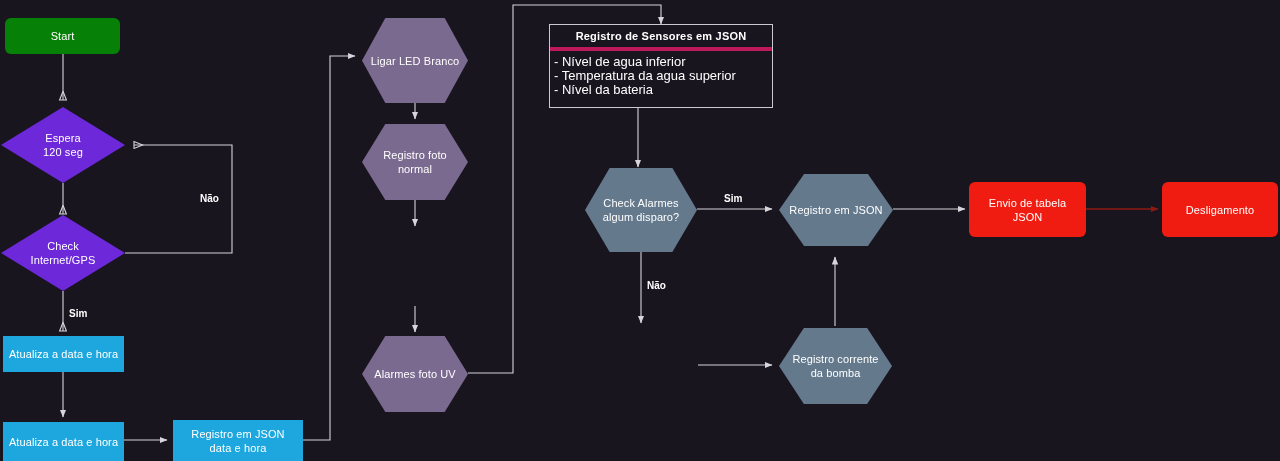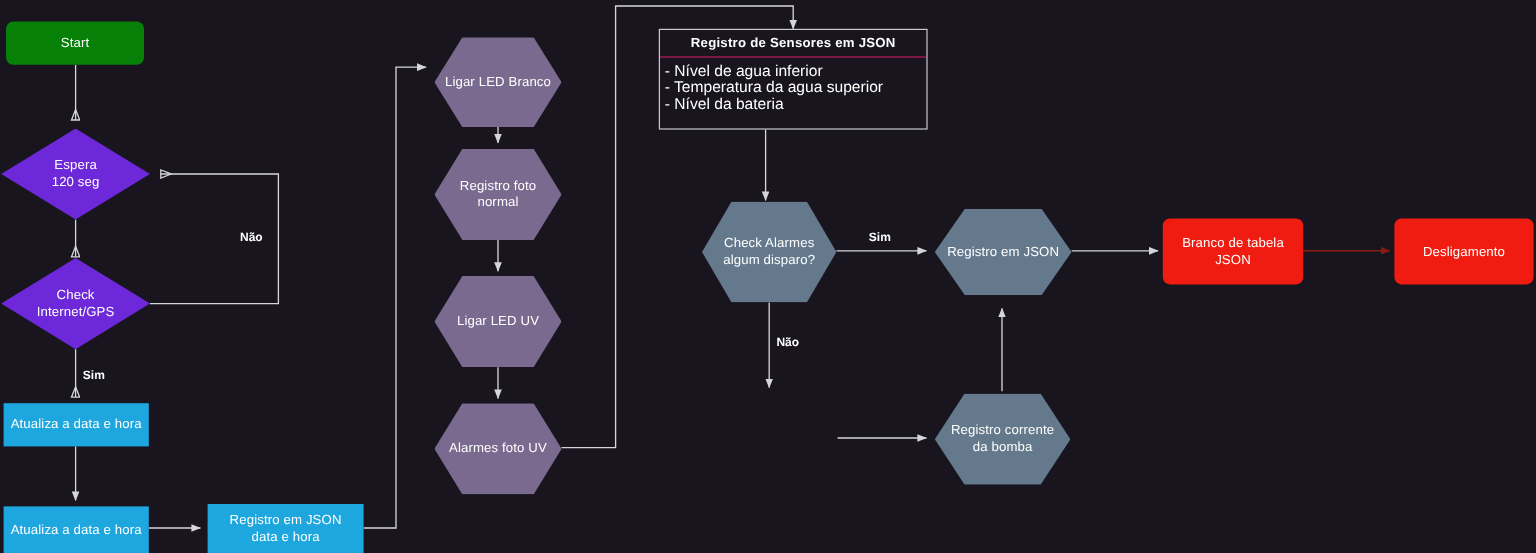--- a/index.html
+++ b/index.html
@@ -58,21 +58,21 @@
 
   
   .note {
     position: absolute;
     box-sizing: border-box;
     border: 1px solid #c9c9cf;
     background: transparent;
     z-index: 3;
   }
   .note-title {
-    border-bottom: 1px solid #be185d;
+    border-bottom: 4px solid #be185d;
     color: #ffffff;
     font-size: 11px;
     font-weight: bold;
     text-align: center;
     padding: 5px 0 5px 0;
     letter-spacing: 0.2px;
   }
   .note-body {
     padding: 4px 2px 4px 2px;
   }
@@ -184,32 +184,29 @@
 
   <div class="node rect-blue" style="left:3px;  top:422px; width:121px; height:39px;">
     <span class="lbl">Atualiza a data e hora</span>
   </div>
 
   <div class="node rect-blue" style="left:173px; top:420px; width:130px; height:41px;">
     <span class="lbl">Registro em JSON
 data e hora</span>
   </div>
 
-  <div class="node hex-purple" style="left:362px; top:18px;  width:106px; height:75px;margin-top:13px;">
+  <div class="node hex-purple" style="left:362px; top:18px;  width:106px; height:85px;">
     <span class="lbl">Ligar LED Branco</span>
   </div>
 
   <div class="node hex-purple" style="left:362px; top:124px; width:106px; height:76px;">
     <span class="lbl">Registro foto
 normal</span>
   </div>
 
-  <div class="node hex-purple" style="left:362px; top:230px; width:106px; height:76px;">
-    <span class="lbl">Ligar LED UV</span>
-  </div>
 
   <div class="node hex-purple" style="left:362px; top:336px; width:106px; height:76px;">
     <span class="lbl">Alarmes foto UV</span>
   </div>
 
   <div class="node hex-slate" style="left:585px; top:168px; width:112px; height:84px;">
     <span class="lbl">Check Alarmes
 algum disparo?</span>
   </div>
 
@@ -217,21 +214,21 @@
     <span class="lbl">Registro em JSON</span>
   </div>
 
 
   <div class="node hex-slate" style="left:779px; top:328px; width:113px; height:76px;">
     <span class="lbl">Registro corrente
 da bomba</span>
   </div>
 
   <div class="node rect-red" style="left:969px; top:182px; width:117px; height:55px;">
-    <span class="lbl">Branco de tabela
+    <span class="lbl">Envio de tabela
 JSON</span>
   </div>
 
   <div class="node rect-red" style="left:1162px; top:182px; width:116px; height:55px;">
     <span class="lbl">Desligamento</span>
   </div>
 
   <div class="note" style="left:549px; top:24px; width:224px; height:84px;">
     <div class="note-title">Registro de Sensores em JSON</div>
     <div class="note-body">

